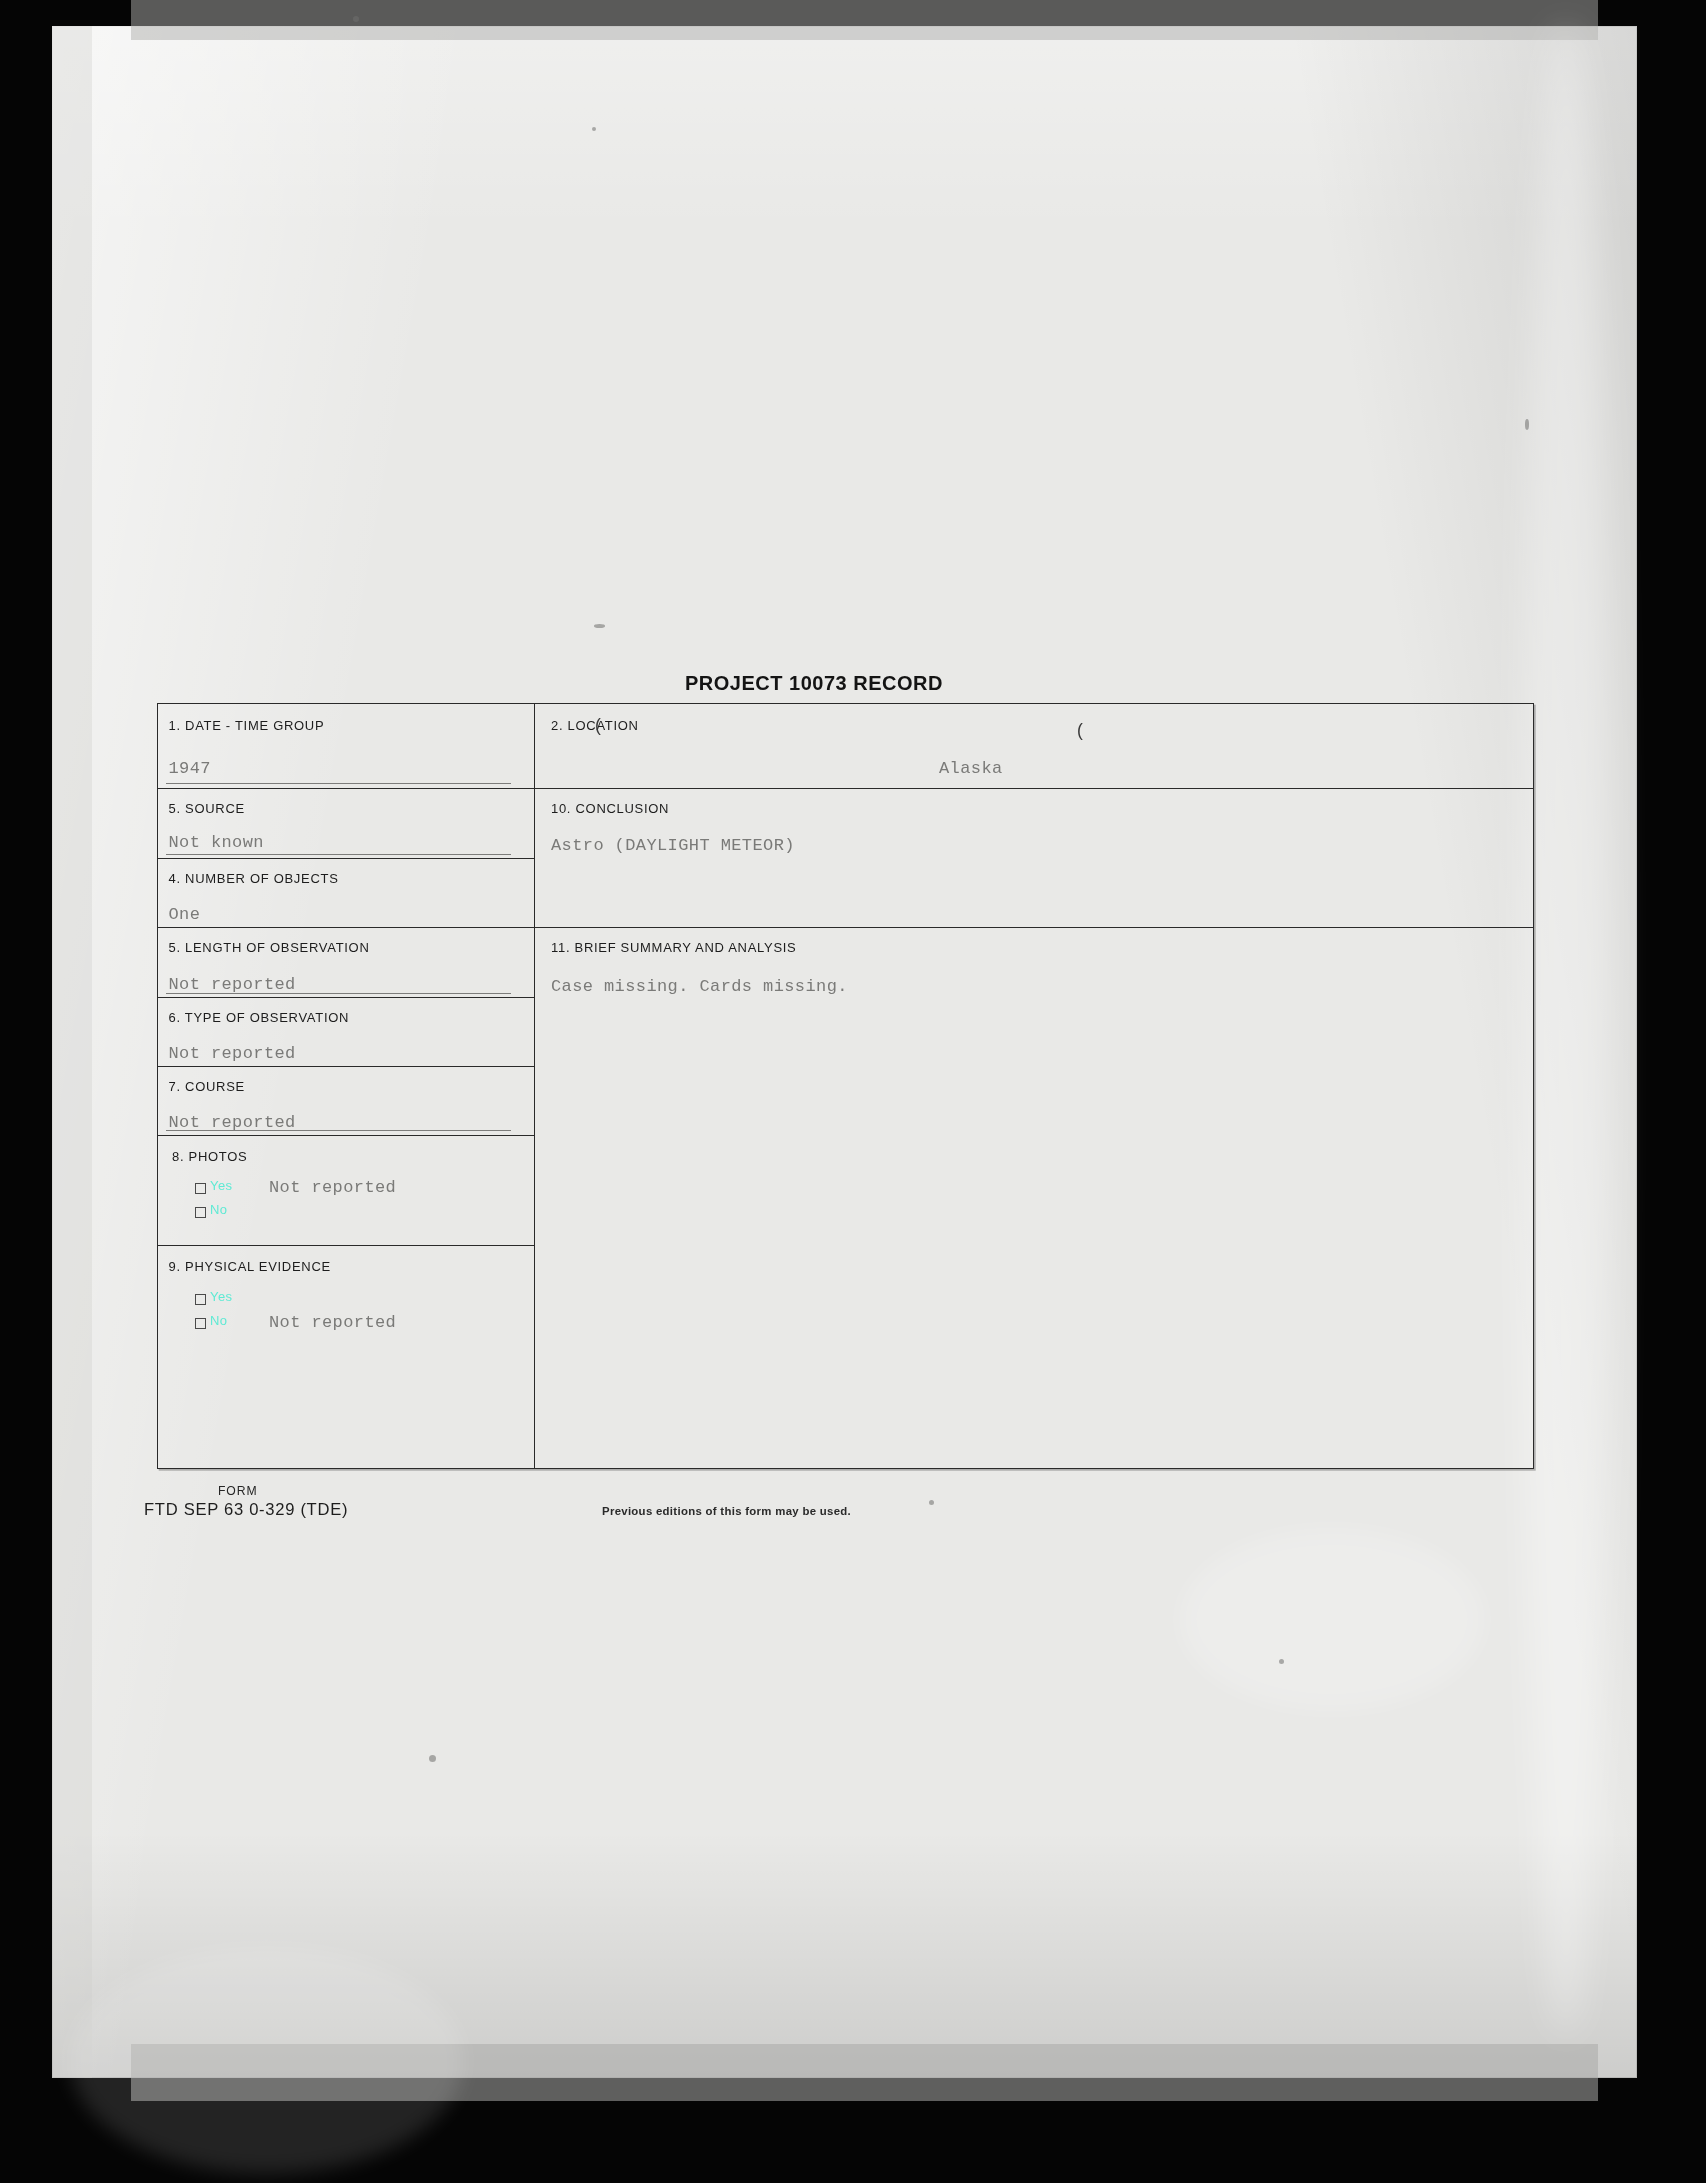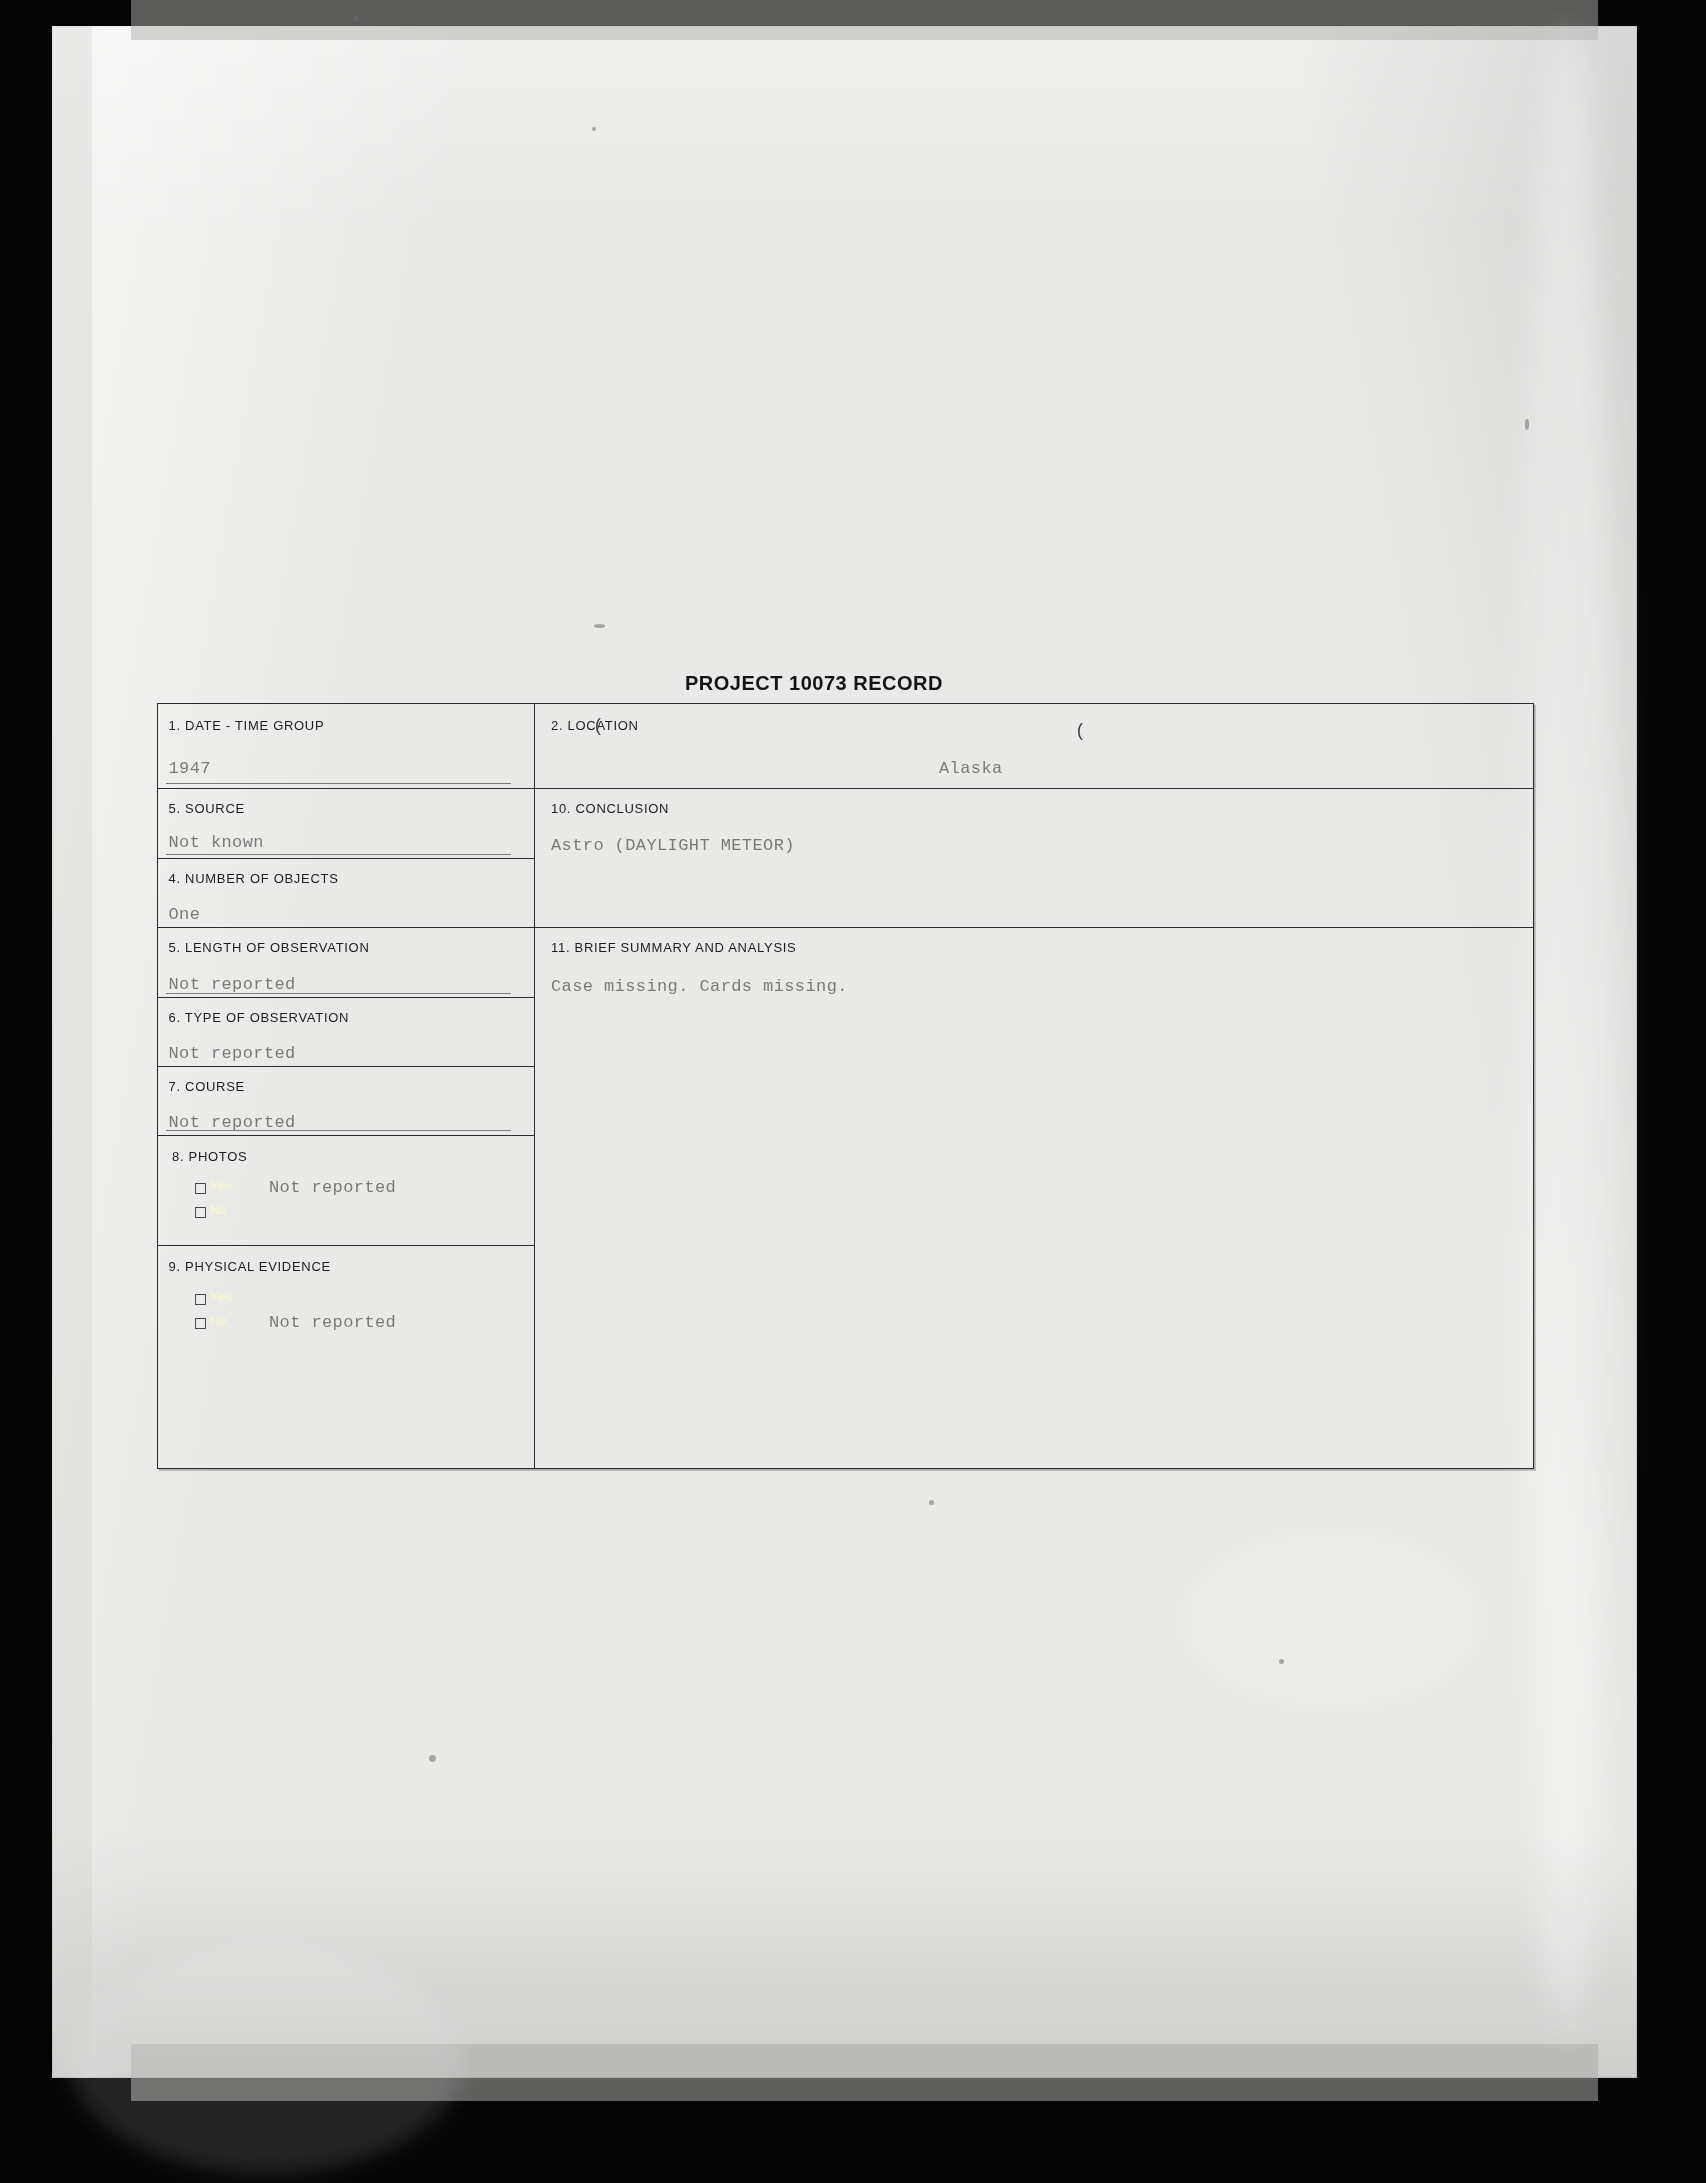--- a/index.html
+++ b/index.html
@@ -122,21 +122,21 @@
   .checkbox {
     position: absolute;
     width: 8.7px;
     height: 8.7px;
     border: 0.9px solid #4a4a4a;
   }
   .check-label {
     position: absolute;
     font-size: 13px;
     letter-spacing: 0.4px;
-    color: #fef9c3;
+    color: #5eead4;
     white-space: nowrap;
   }
   .paren {
     position: absolute;
     font-size: 17.5px;
     color: #3a3a3a;
   }
 
   
   #form-footer {
@@ -264,16 +264,21 @@
 
       <div class="field-label" style="left:10.5px; top:555px;">9.  PHYSICAL EVIDENCE</div>
       <div class="checkbox" style="left:37px; top:590px;"></div>
       <div class="check-label" style="left:52px; top:585px;">Yes</div>
       <div class="checkbox" style="left:37px; top:614px;"></div>
       <div class="check-label" style="left:52px; top:609px;">No</div>
       <div class="field-value" style="left:111px; top:609px;">Not reported</div>
 
     </div>
 
+    <div id="form-footer">
+      <div id="footer-form-word">FORM</div>
+      <div id="footer-main">FTD  SEP 63 0-329  (TDE)</div>
+      <div id="footer-note">Previous editions of this form may be used.</div>
+    </div>
 
   </div>
 </div>
 
 
 </body></html>

